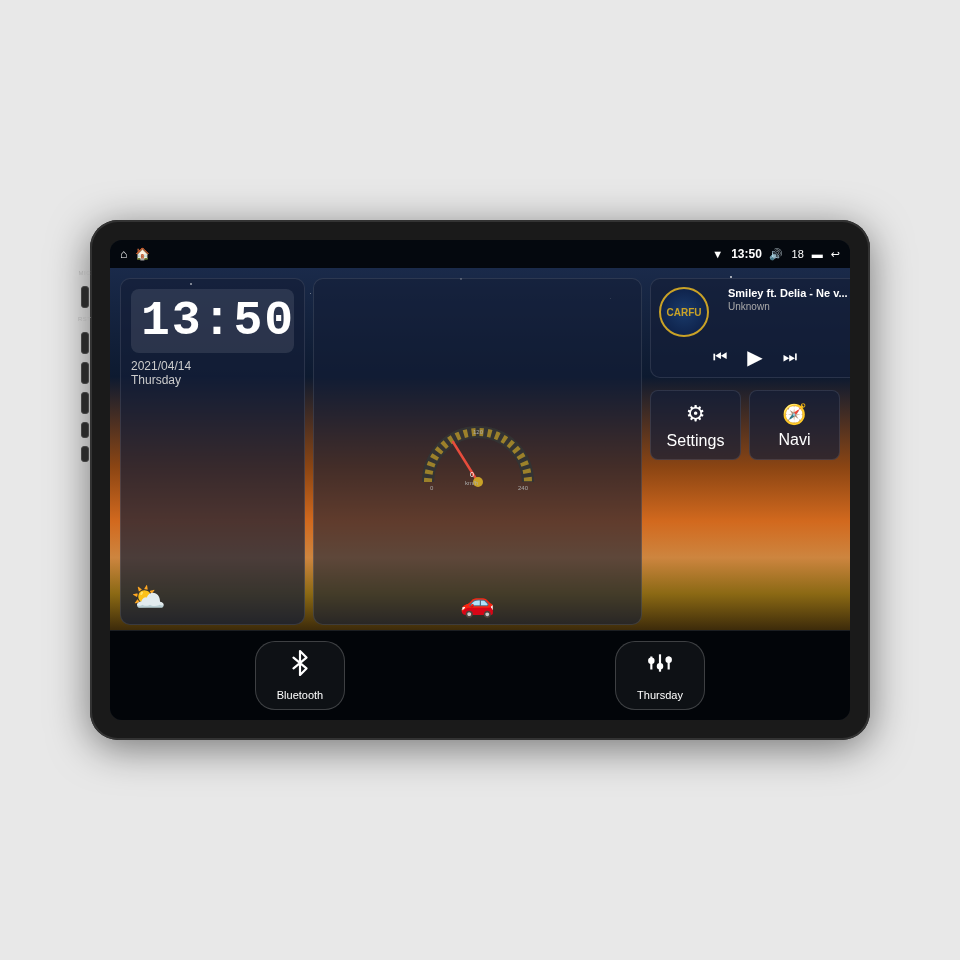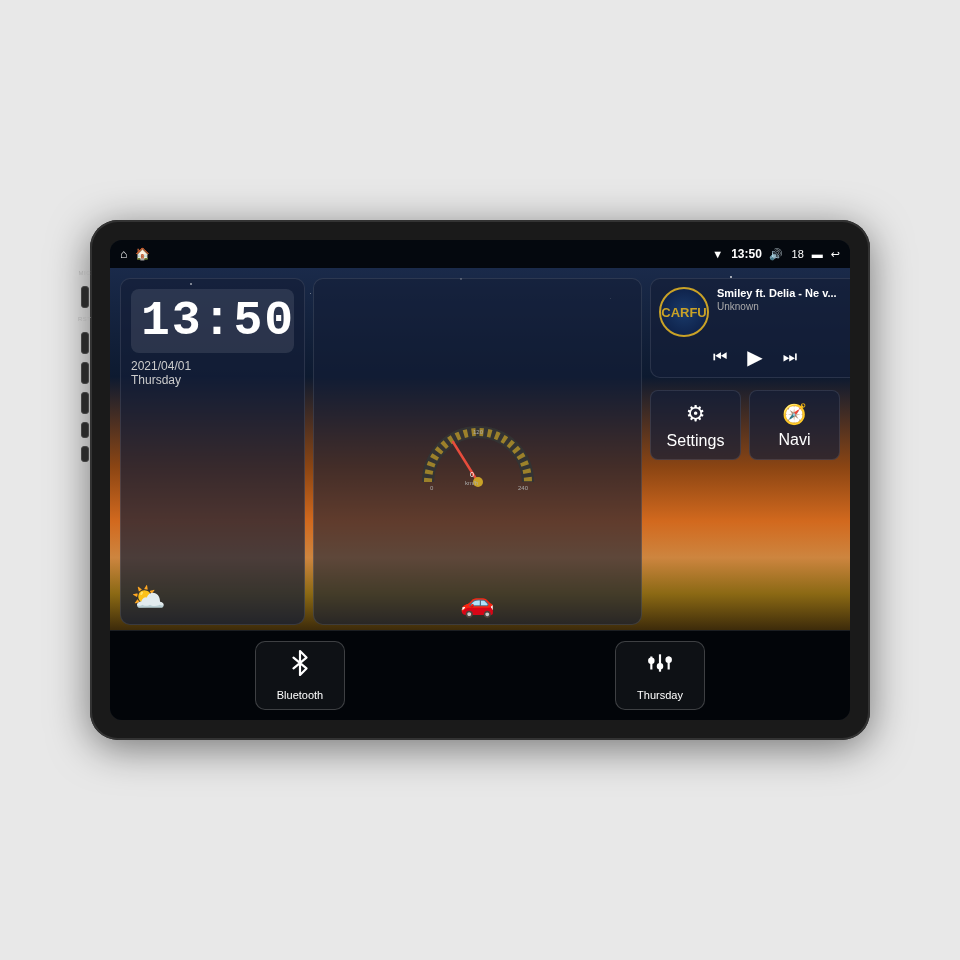--- a/index.html
+++ b/index.html
@@ -233,20 +233,21 @@
       align-items: center;
       justify-content: center;
       font-size: 10px;
       font-weight: bold;
       color: #c9a227;
       flex-shrink: 0;
     }
 
     .music-info {
       flex: 1;
+      margin-left: 11px;
     }
 
     .music-title {
       color: #fff;
       font-size: 11px;
       font-weight: bold;
       white-space: nowrap;
       overflow: hidden;
       text-overflow: ellipsis;
     }
@@ -327,21 +328,21 @@
       border-top: 1px solid rgba(255,255,255,0.1);
     }
 
     .nav-item {
       display: flex;
       flex-direction: column;
       align-items: center;
       gap: 6px;
       cursor: pointer;
       padding: 8px 14px;
-      border-radius: 10px;
+      border-radius: 20px;
       border: 1px solid rgba(255,255,255,0.2);
       background: rgba(255,255,255,0.05);
       min-width: 90px;
       transition: background 0.2s;
     }
 
     .nav-icon {
       font-size: 26px;
       color: #fff;
     }
@@ -409,21 +410,21 @@
         <div class="star" style="width:2px;height:2px;top:8px;left:620px;opacity:0.8;"></div>
         <div class="star" style="width:1px;height:1px;top:20px;left:700px;opacity:0.5;"></div>
       </div>
 
       <div class="widgets-row">
 
         <div class="clock-widget">
           <div>
             <div class="clock-time">13:50</div>
             <div class="clock-date">
-              <div>2021/04/01</div>
+              <div>2021/04/14</div>
               <div>Thursday</div>
             </div>
           </div>
           <div class="weather-icon">⛅</div>
         </div>
 
         <div class="speedo-widget">
 
           <div class="speedo-container">
             <svg class="speedo-svg" viewBox="0 0 120 80">
@@ -455,21 +456,21 @@
           <div class="road-view">
             <div class="car-icon">🚗</div>
           </div>
         </div>
 
         <div class="right-col">
 
           <div class="music-widget">
             <div class="music-top">
               <div class="music-logo">
-                <span style="font-size:13px;">CARFU</span>
+                <span style="font-size:10px;">CARFU</span>
               </div>
               <div class="music-info">
                 <div class="music-title">Smiley ft. Delia - Ne v...</div>
                 <div class="music-artist">Unknown</div>
               </div>
             </div>
             <div class="music-controls">
               <span class="ctrl-btn">⏮</span>
               <span class="ctrl-btn play">▶</span>
               <span class="ctrl-btn">⏭</span>

